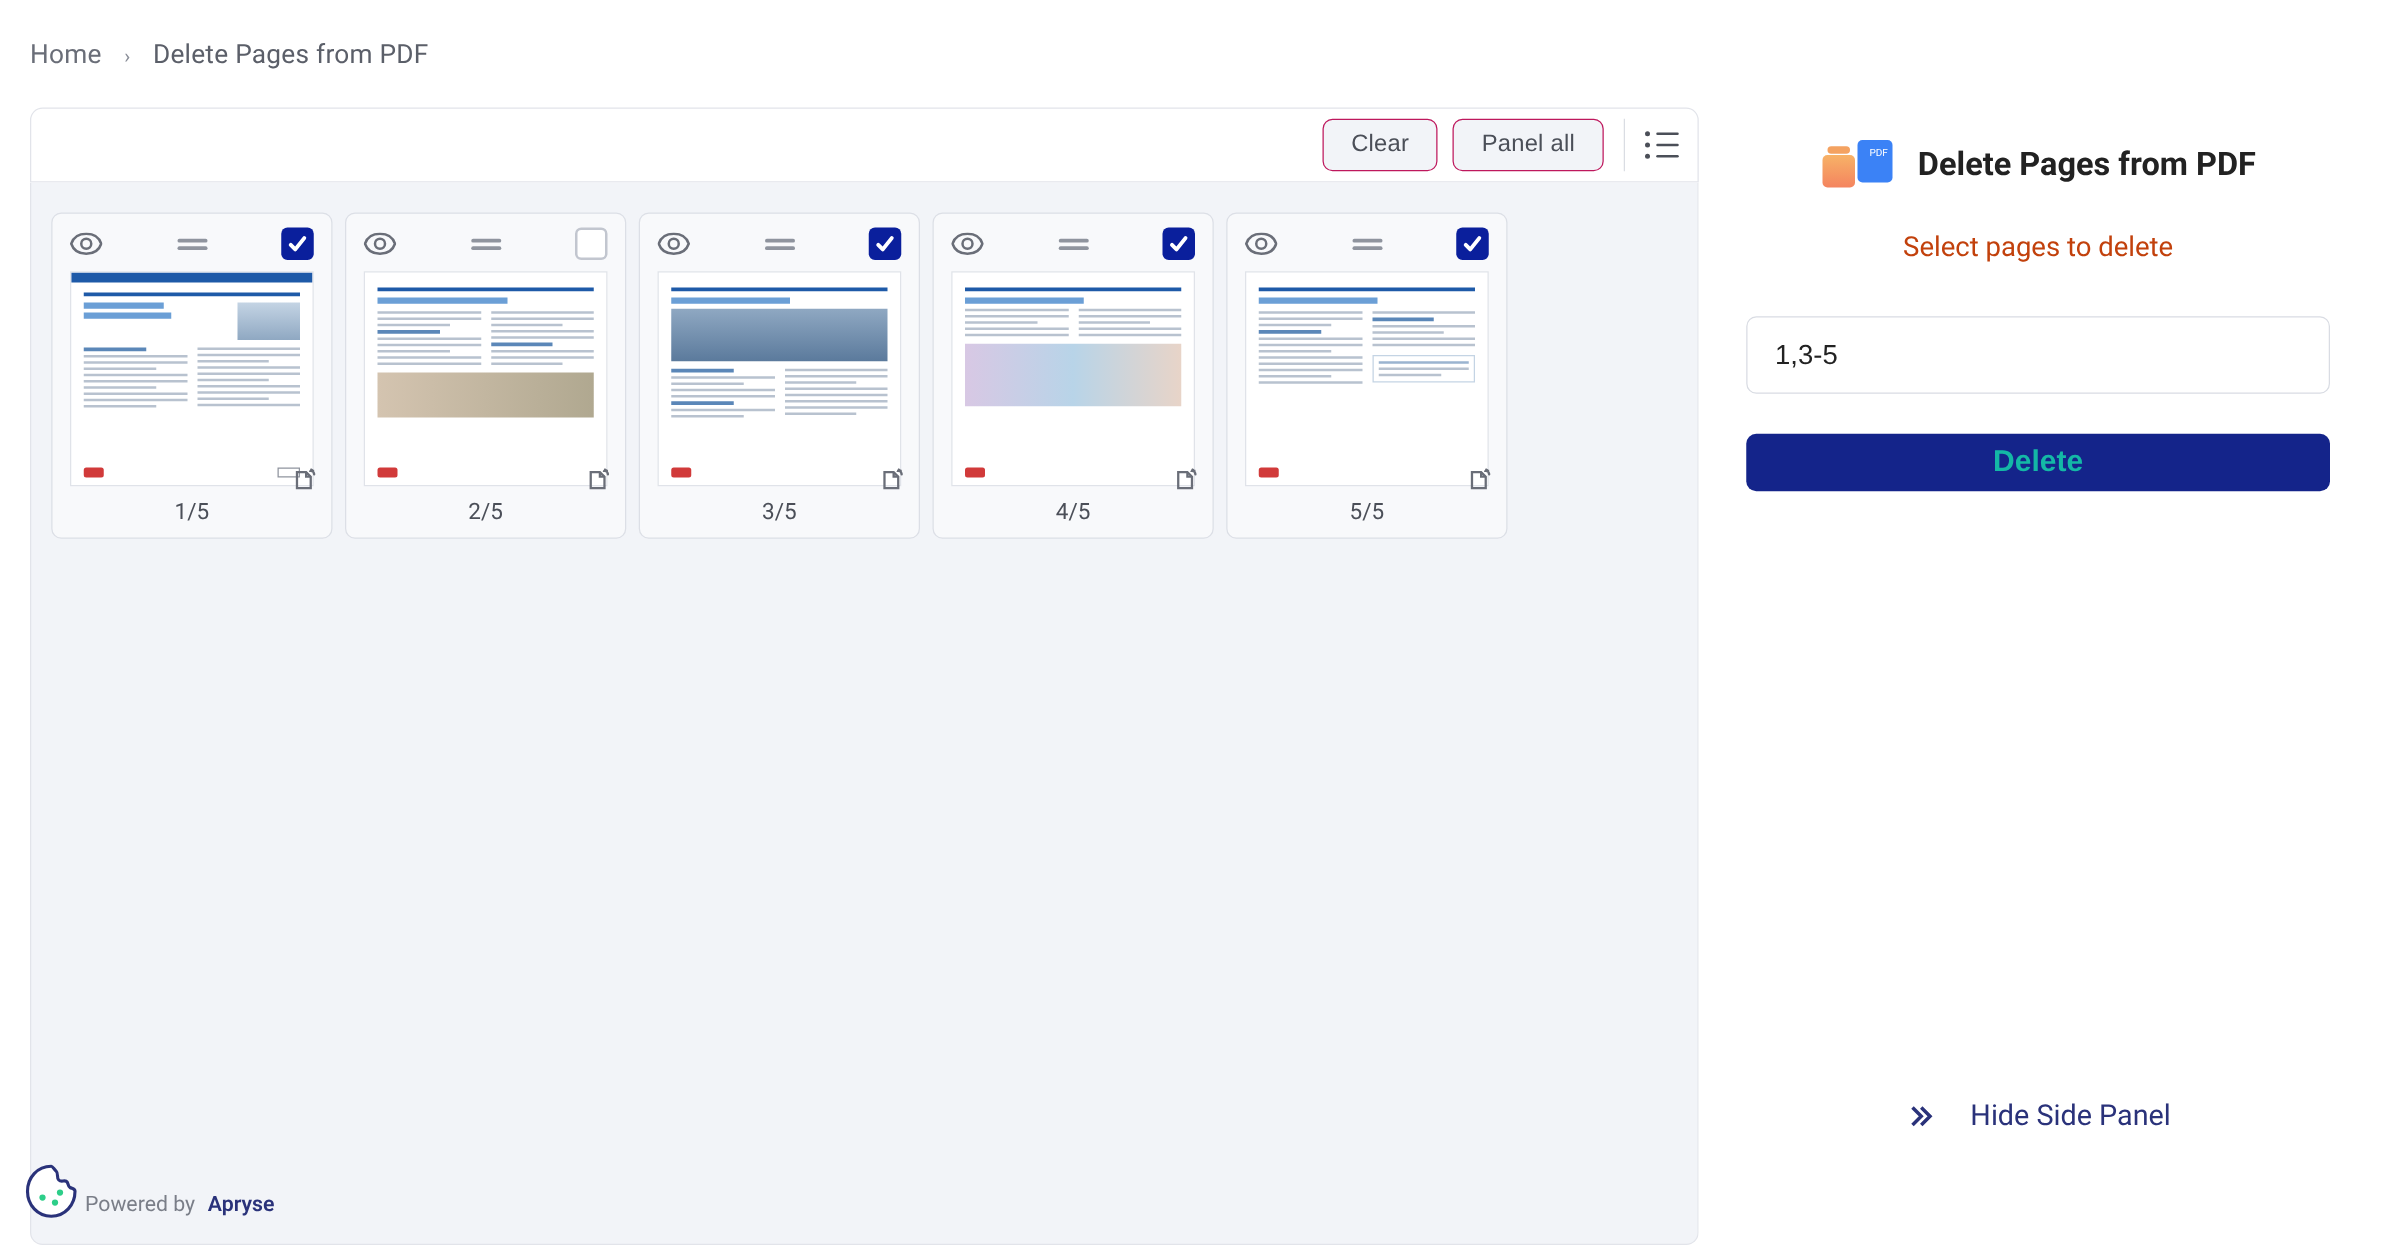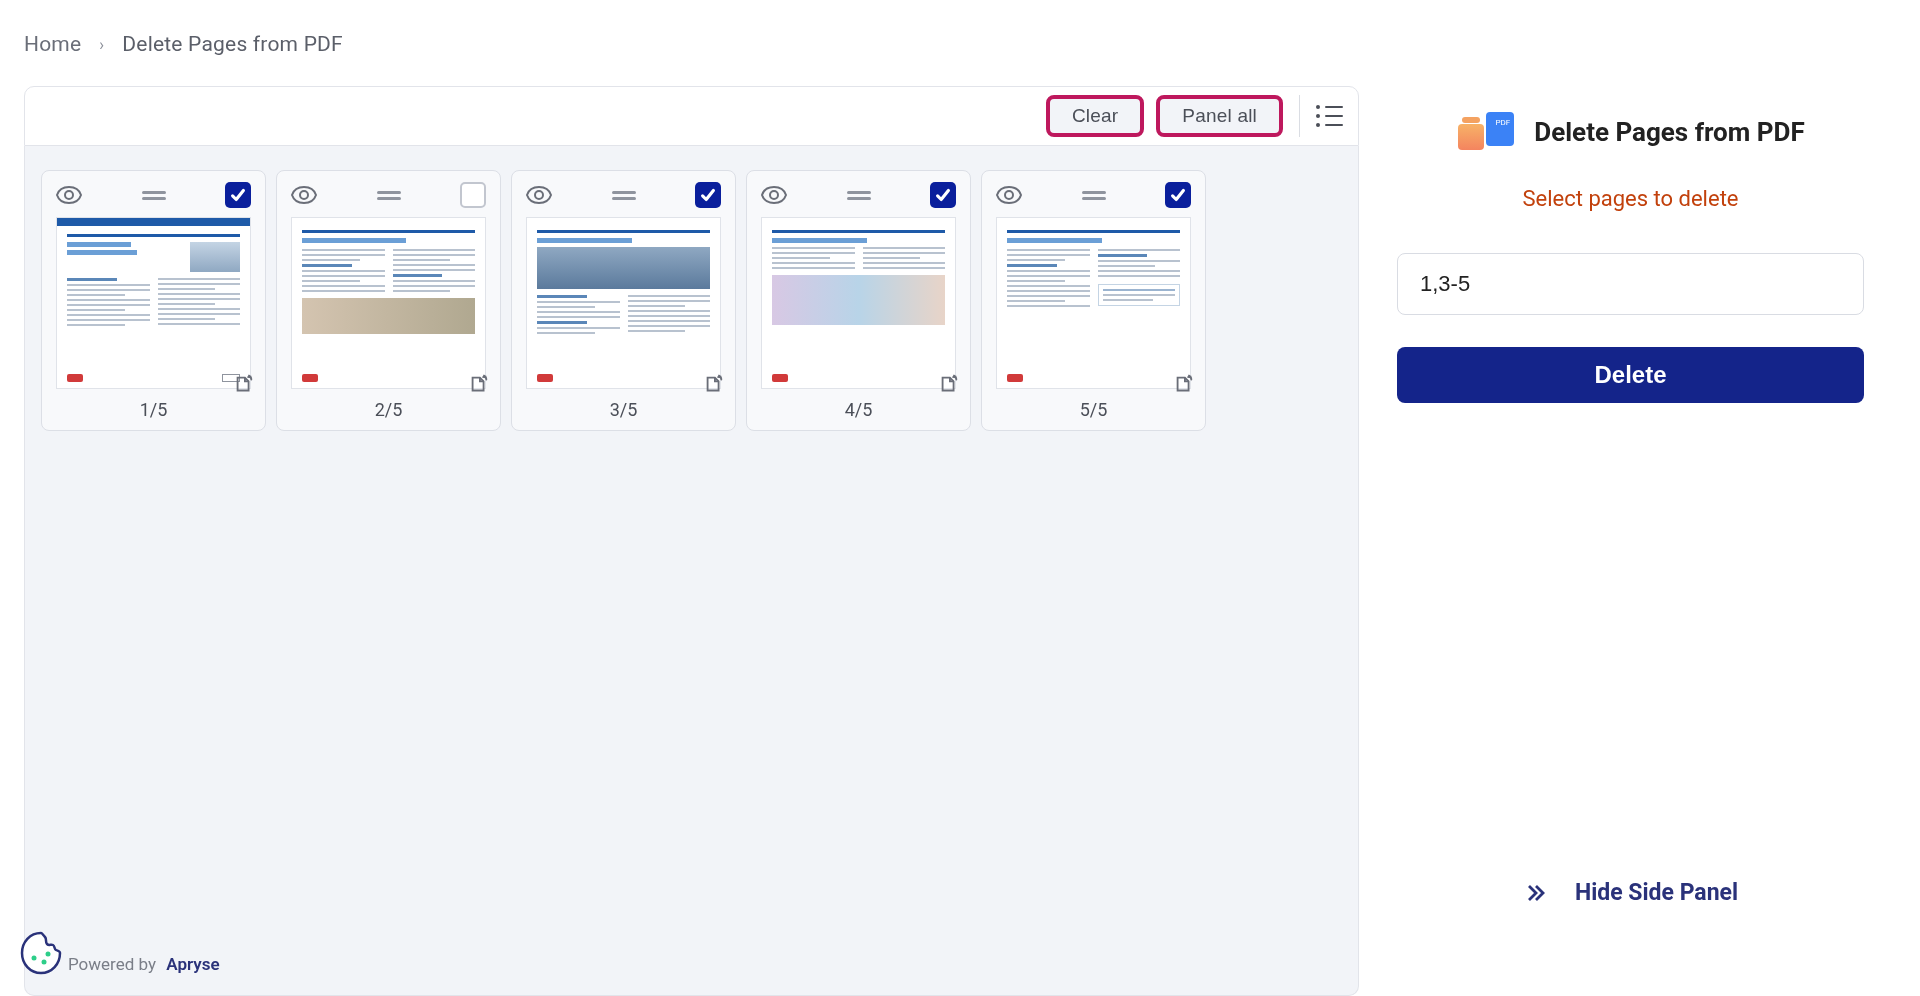--- a/index.html
+++ b/index.html
@@ -9,21 +9,21 @@
   
   .breadcrumb { display: flex; align-items: center; gap: 18px; color: #6a6e78; font-size: 21px; margin-bottom: 30px; letter-spacing: 0.2px; }
   .breadcrumb .home { cursor: pointer; }
   .breadcrumb .chev { font-size: 16px; color: #8a8e98; }
   .breadcrumb .current { color: #5b5f69; }
   
   .main-row { display: flex; gap: 38px; flex: 1; }
   
   .viewer { flex: 0 0 1335px; display: flex; flex-direction: column; }
   .toolbar { height: 60px; border: 1px solid #e2e4ea; border-radius: 10px 10px 0 0; background: #fff; display: flex; align-items: center; justify-content: flex-end; padding: 0 14px; gap: 12px; }
-  .btn { height: 42px; padding: 0 22px; border: 4px solid #be185d; background: #f2f4f8; color: #4b4f58; border-radius: 8px; font-size: 19px; cursor: pointer; display: flex; align-items: center; letter-spacing: 0.2px; }
+  .btn { height: 42px; padding: 0 22px; border: 1px solid #be185d; background: #f2f4f8; color: #4b4f58; border-radius: 8px; font-size: 19px; cursor: pointer; display: flex; align-items: center; letter-spacing: 0.2px; }
   .toolbar .divider { width: 1px; height: 42px; background: #dadde3; margin: 0 4px; }
   .list-icon { width: 28px; height: 28px; display: flex; flex-direction: column; justify-content: center; gap: 5px; cursor: pointer; padding: 4px 0; }
   .list-icon .row { display: flex; align-items: center; gap: 5px; }
   .list-icon .dot { width: 4px; height: 4px; background: #4b4f58; border-radius: 50%; }
   .list-icon .line { width: 18px; height: 2.5px; background: #4b4f58; border-radius: 2px; }
   
   .canvas { flex: 1; background: #f2f4f8; border: 1px solid #e2e4ea; border-top: none; padding: 24px 16px; display: flex; gap: 10px; align-items: flex-start; border-radius: 0 0 10px 10px; }
   
   .thumb { width: 225px; border: 1px solid #dcdfe6; border-radius: 8px; background: #f8f9fb; padding: 10px 14px 10px 14px; position: relative; }
   .thumb-header { display: flex; align-items: center; justify-content: space-between; margin-bottom: 8px; height: 28px; }
@@ -55,23 +55,23 @@
   .side-panel { flex: 1; padding: 28px 0 0 0; display: flex; flex-direction: column; position: relative; }
   .panel-title-row { display: flex; align-items: center; gap: 20px; margin-bottom: 36px; justify-content: center; }
   .tool-icon { width: 58px; height: 36px; position: relative; }
   .tool-icon .can-body { position: absolute; left: 2px; top: 10px; width: 26px; height: 26px; background: linear-gradient(180deg, #f7b267 0%, #f4845f 100%); border-radius: 4px; }
   .tool-icon .can-lid  { position: absolute; left: 6px; top: 3px; width: 18px; height: 6px; background: #f4a261; border-radius: 3px; }
   .tool-icon .pdf-doc  { position: absolute; right: 0; top: -2px; width: 28px; height: 34px; background: #3b82f6; border-radius: 4px; }
   .tool-icon .pdf-label{ position: absolute; right: 4px; top: 4px; color:#fff; font-size: 8px; font-weight: 400; }
   .panel-title { font-size: 26px; font-weight: 700; color: #222; }
   .panel-sub { text-align: center; font-size: 22px; color: #c2410c; margin-bottom: 42px; }
   .page-input { width: 100%; height: 62px; border: 1px solid #d9dce3; border-radius: 8px; padding: 0 22px; font-size: 22px; color: #222; }
-  .delete-btn { width: 100%; height: 56px; margin-top: 32px; background: #14248a; color: #ffffff; border: none; border-radius: 8px; font-size: 24px; font-weight: 700; cursor: pointer; }
-  
-  .hide-panel { position: absolute; bottom: 90px; left: 0; right: 0; display: flex; align-items: center; justify-content: center; gap: 28px; color: #2a327a; font-size: 23px; font-weight: 700; cursor: pointer; }
+  .delete-btn { width: 100%; height: 46px; margin-top: 32px; background: #14248a; color: #14b8a6; border: none; border-radius: 8px; font-size: 24px; font-weight: 700; cursor: pointer; }
+  
+  .hide-panel { position: absolute; bottom: 90px; left: 0; right: 0; display: flex; align-items: center; justify-content: center; gap: 28px; color: #2a327a; font-size: 23px; font-weight: 400; cursor: pointer; }
   .hide-panel .chev-icon { width: 24px; height: 24px; }
   
   .powered { position: absolute; bottom: 22px; left: 68px; font-size: 17px; color: #7a7e88; }
   .powered .brand { color: #2a327a; font-weight: 600; margin-left: 6px; }
   
   .cookie-icon { position: absolute; bottom: 18px; left: 16px; width: 50px; height: 50px; }
 </style>
 </head>
 <body>
 

